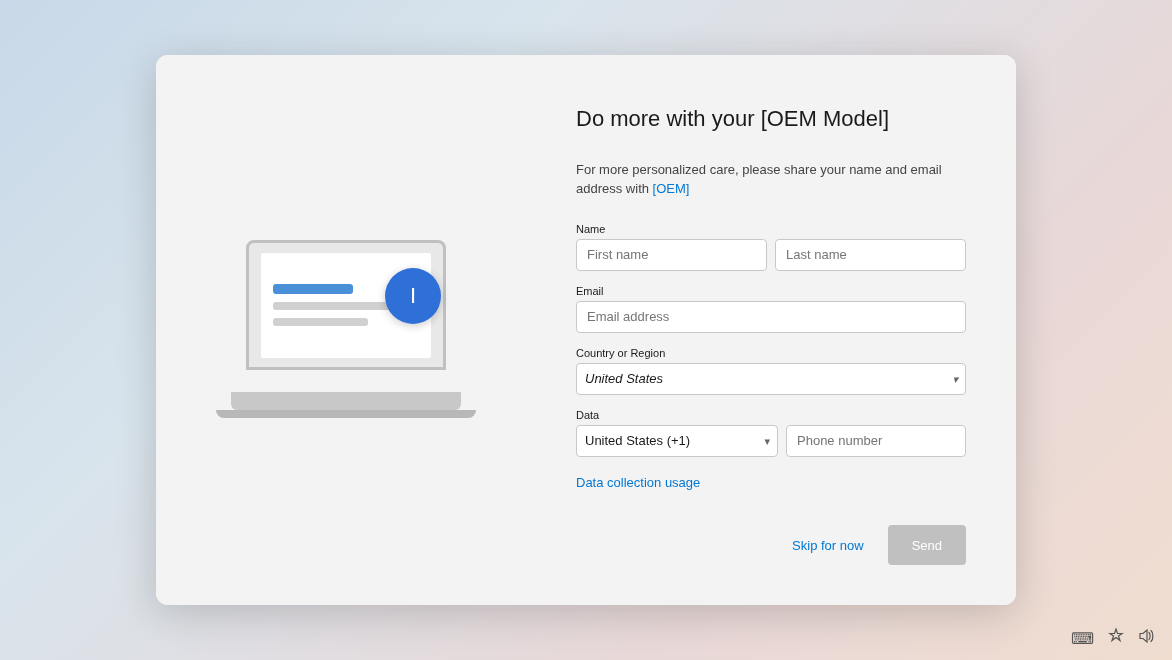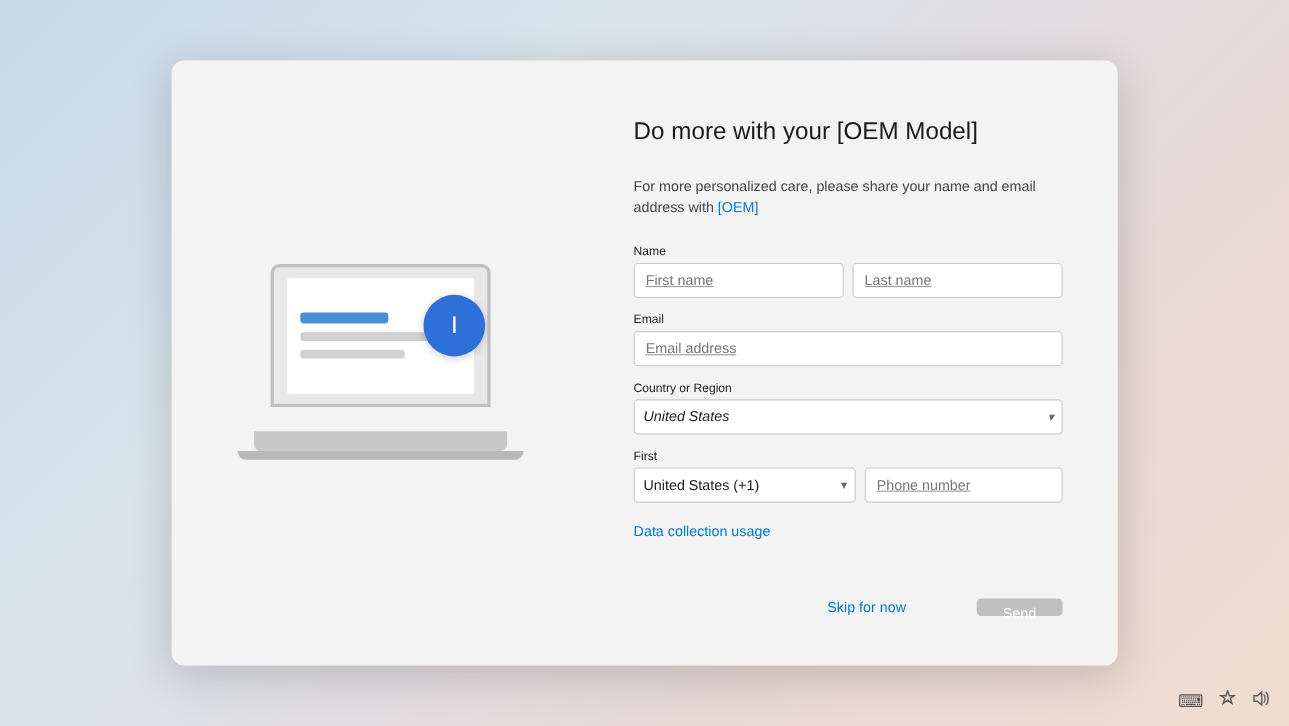--- a/index.html
+++ b/index.html
@@ -199,21 +199,20 @@
     input[type="text"] {
       width: 100%;
       height: 32px;
       border: 1px solid #c8c8c8;
       border-radius: 4px;
       background: #ffffff;
       padding: 0 10px;
       font-size: 13px;
       color: #999;
       outline: none;
-      text-decoration: underline;
     }
 
     select {
       height: 32px;
       border: 1px solid #c8c8c8;
       border-radius: 4px;
       background: #ffffff;
       padding: 0 8px;
       font-size: 13px;
       color: #1a1a1a;
@@ -285,22 +284,21 @@
     }
 
     .btn-send {
       background: #c0c0c0;
       border: none;
       color: #ffffff;
       font-size: 13px;
       cursor: pointer;
       padding: 6px 24px;
       border-radius: 4px;
-      height: 16px;
-      margin-left: 40px;
+      height: 40px;
     }
 
     
     .taskbar-icons {
       position: absolute;
       bottom: 12px;
       right: 16px;
       display: flex;
       gap: 14px;
       align-items: center;
@@ -364,21 +362,21 @@
             <option>United States</option>
             <option>United Kingdom</option>
             <option>Canada</option>
             <option>Australia</option>
             <option>Germany</option>
           </select>
         </div>
       </div>
 
       <div class="field-group">
-        <label class="field-label">First</label>
+        <label class="field-label">Data</label>
         <div class="phone-row">
           <div class="phone-country-wrap select-wrapper">
             <select style="width:202px;">
               <option>United States (+1)</option>
               <option>United Kingdom (+44)</option>
               <option>Canada (+1)</option>
               <option>Australia (+61)</option>
             </select>
           </div>
           <div class="phone-number-wrap">

